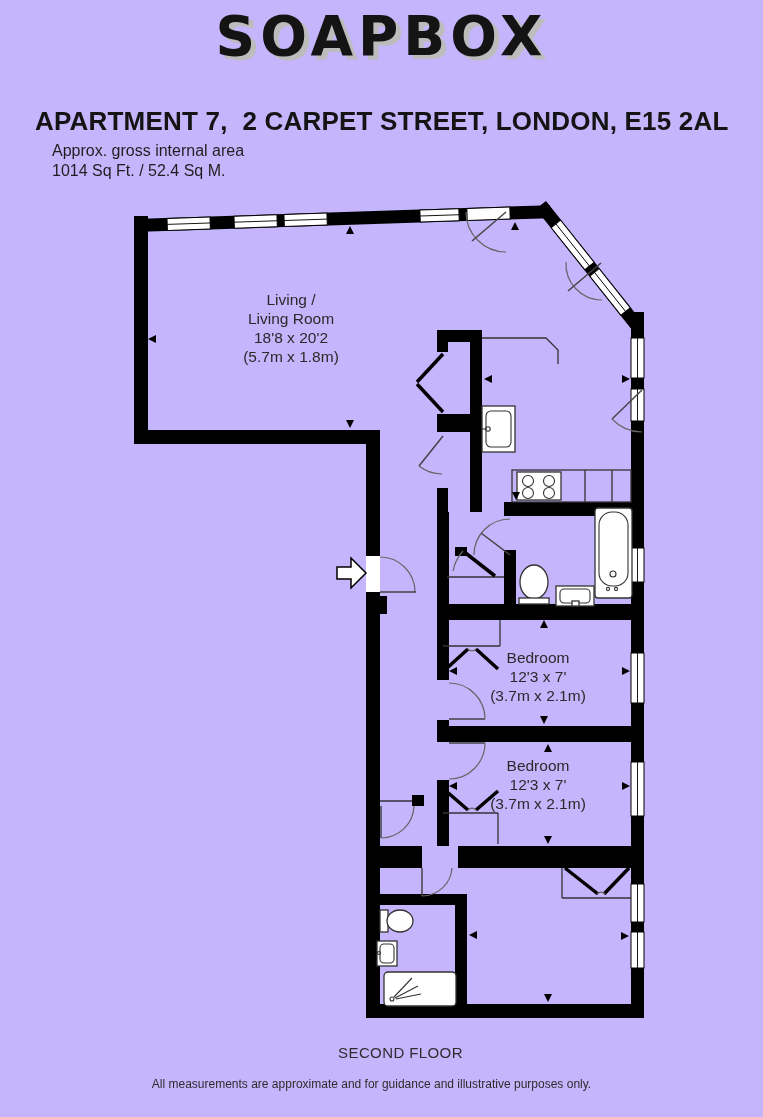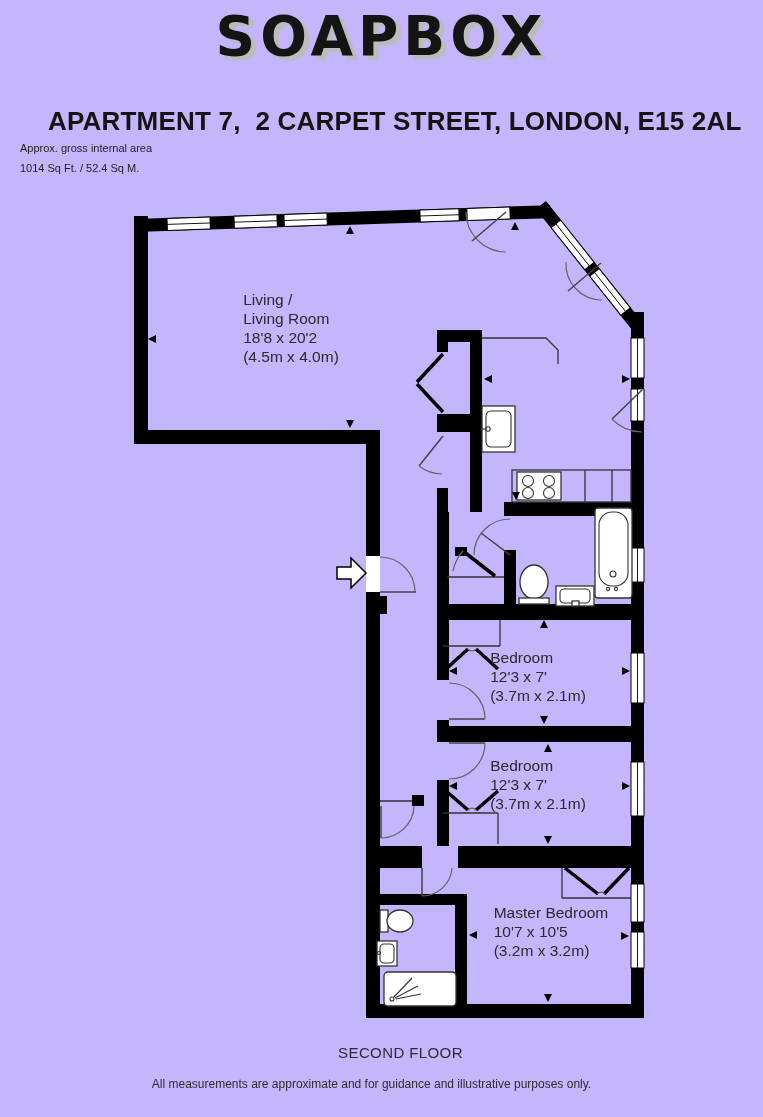--- a/index.html
+++ b/index.html
@@ -1,26 +1,26 @@
 <!DOCTYPE html>
 <html><head>
 <meta charset="utf-8">
 <style>
   html,body{margin:0;padding:0;background:#fff;}
   .page{position:relative;width:763px;height:1117px;background:#c4b5fd;overflow:hidden;
         font-family:"Liberation Sans",sans-serif;color:#1a1a1a;text-decoration:underline;}
   .logo{position:absolute;top:4px;left:0;right:0;text-align:center;
         font-family:"DejaVu Sans",sans-serif;font-weight:900;font-size:55px;
         letter-spacing:5px;color:#141414;text-shadow:5px 4px 0 #bcbcbc;}
-  .title{position:absolute;left:48px;top:106px;font-size:26px;font-weight:bold;
+  .title{position:absolute;left:35px;top:106px;font-size:26px;font-weight:bold;
          letter-spacing:0.2px;color:#141414;white-space:pre;}
-  .sub{position:absolute;left:20px;font-size:11px;color:#1f1f1f;}
+  .sub{position:absolute;left:52px;font-size:16px;color:#1f1f1f;}
   .sub1{top:142px;}
   .sub2{top:162px;}
-  .room-label{position:absolute;transform:translateX(-50%);
+  .room-label{position:absolute;text-align:center;transform:translateX(-50%);
               font-size:15.5px;line-height:19px;color:#2a2a2a;white-space:nowrap;}
   .floor-label{position:absolute;top:1044px;left:0;width:100%;text-align:center;
                font-size:15px;letter-spacing:0.4px;color:#2d2d2d;transform:translateX(19px);}
   .disclaimer{position:absolute;top:1077px;left:0;width:100%;text-align:center;
               font-size:12px;color:#2d2d2d;transform:translateX(-10px);}
   svg{position:absolute;left:0;top:0;}
   .wall{fill:#000;stroke:none;}
   .winr{fill:#fff;stroke:#000;stroke-width:1;}
   .winl{stroke:#000;stroke-width:0.9;fill:none;}
   .thin{stroke:#333;stroke-width:1.3;fill:none;}
@@ -285,33 +285,28 @@
       <path class="arrowhead" d="M469,935 L477,931 L477,939 Z"></path>
       <path class="arrowhead" d="M629,936 L621,932 L621,940 Z"></path>
       <path class="arrowhead" d="M548,1002 L544,994 L552,994 Z"></path>
     </g>
   </svg>
 
   <div class="room-label" style="left:291px;top:290px;">
     <div>Living /</div>
     <div>Living Room</div>
     <div>18'8 x 20'2</div>
-    <div>(4.5m x 4.0m)</div>
+    <div>(5.7m x 1.8m)</div>
   </div>
   <div class="room-label" style="left:538px;top:648px;">
     <div>Bedroom</div>
     <div>12'3 x 7'</div>
     <div>(3.7m x 2.1m)</div>
   </div>
   <div class="room-label" style="left:538px;top:756px;">
     <div>Bedroom</div>
     <div>12'3 x 7'</div>
     <div>(3.7m x 2.1m)</div>
   </div>
-  <div class="room-label" style="left:551px;top:903px;">
-    <div>Master Bedroom</div>
-    <div>10'7 x 10'5</div>
-    <div>(3.2m x 3.2m)</div>
-  </div>
 
   <div class="floor-label">SECOND FLOOR</div>
   <div class="disclaimer">All measurements are approximate and for guidance and illustrative purposes only.</div>
 </div>
 
 </body></html>

